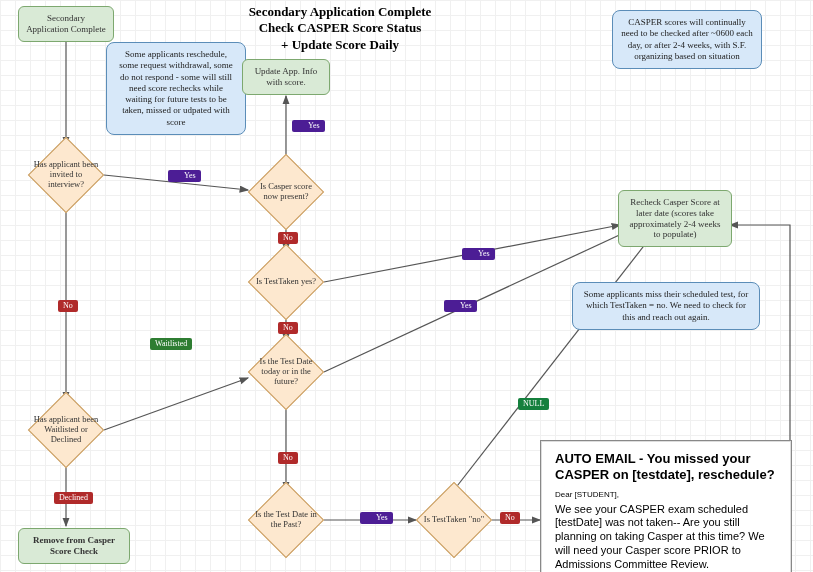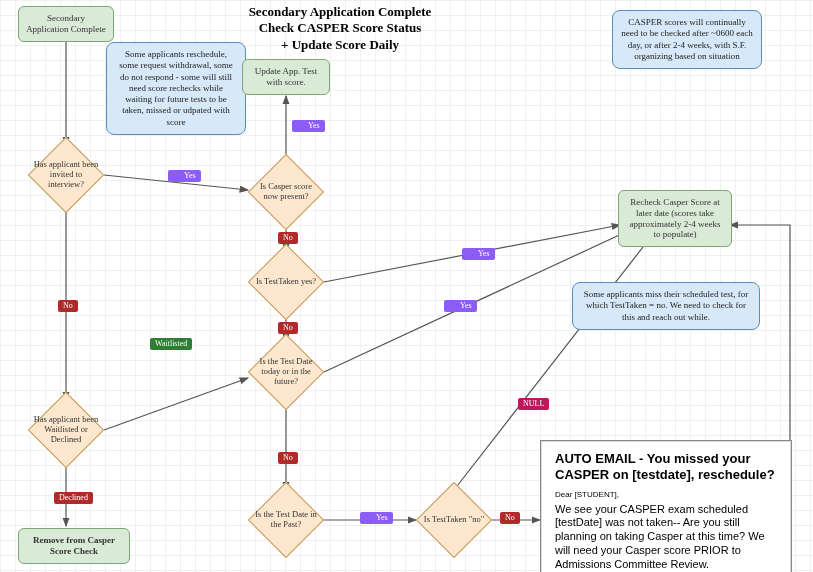--- a/index.html
+++ b/index.html
@@ -74,23 +74,23 @@
     color: #333;
   }
   .tag {
     position: absolute;
     font-size: 8px;
     padding: 1px 5px;
     border-radius: 2px;
     color: #fff;
     line-height: 1.3;
   }
-  .tag.yes { background: #8b5cf6; padding-left: 16px; }
+  .tag.yes { background: #4c1d95; padding-left: 16px; }
   .tag.no { background: #b02a2a; }
-  .tag.null { background: #be185d; }
+  .tag.null { background: #15803d; }
   .tag.wait { background: #2e7d32; }
   .email-box {
     position: absolute;
     background: #fff;
     border: 1px solid #888;
     padding: 10px 14px 12px;
     font-family: Arial, sans-serif;
     box-shadow: 0 0 0 1px #ddd inset;
   }
   .email-box h3 {
@@ -162,24 +162,24 @@
 
   </g>
 </svg>
 
 <div class="title" style="white-space:pre-line">Secondary Application Complete
 Check CASPER Score Status
 + Update Score Daily</div>
 
 <div class="note-blue" style="left:78px; top:42px; width:140px;margin-left:28px;">Some applicants reschedule, some request withdrawal, some do not respond - some will still need score rechecks while waiting for future tests to be taken, missed or udpated with score</div>
 <div class="note-blue" style="left:612px; top:10px; width:150px;">CASPER scores will continually need to be checked after ~0600 each day, or after 2-4 weeks, with S.F. organizing based on situation</div>
-<div class="note-blue" style="left:572px; top:282px; width:188px;">Some applicants miss their scheduled test, for which TestTaken = no. We need to check for this and reach out while.</div>
+<div class="note-blue" style="left:572px; top:282px; width:188px;">Some applicants miss their scheduled test, for which TestTaken = no. We need to check for this and reach out again.</div>
 
 <div class="node-green" style="left:18px; top:6px; width:96px;">Secondary Application Complete</div>
-<div class="node-green" style="left:242px; top:59px; width:88px;">Update App. Test with score.</div>
+<div class="node-green" style="left:242px; top:59px; width:88px;">Update App. Info with score.</div>
 <div class="node-green" style="left:618px; top:190px; width:114px;">Recheck Casper Score at later date (scores take approximately 2-4 weeks to populate)</div>
 <div class="node-green" style="left:18px; top:528px; width:112px;font-weight:bold;">Remove from Casper Score Check</div>
 
 <div class="diamond" style="left:28px; top:145px;">
   <div class="dshape"></div>
     <div class="dlabel">Has applicant been invited to interview?</div>
 </div>
 <div class="diamond" style="left:248px; top:162px;">
   <div class="dshape"></div>
     <div class="dlabel">Is Casper score now present?</div>

